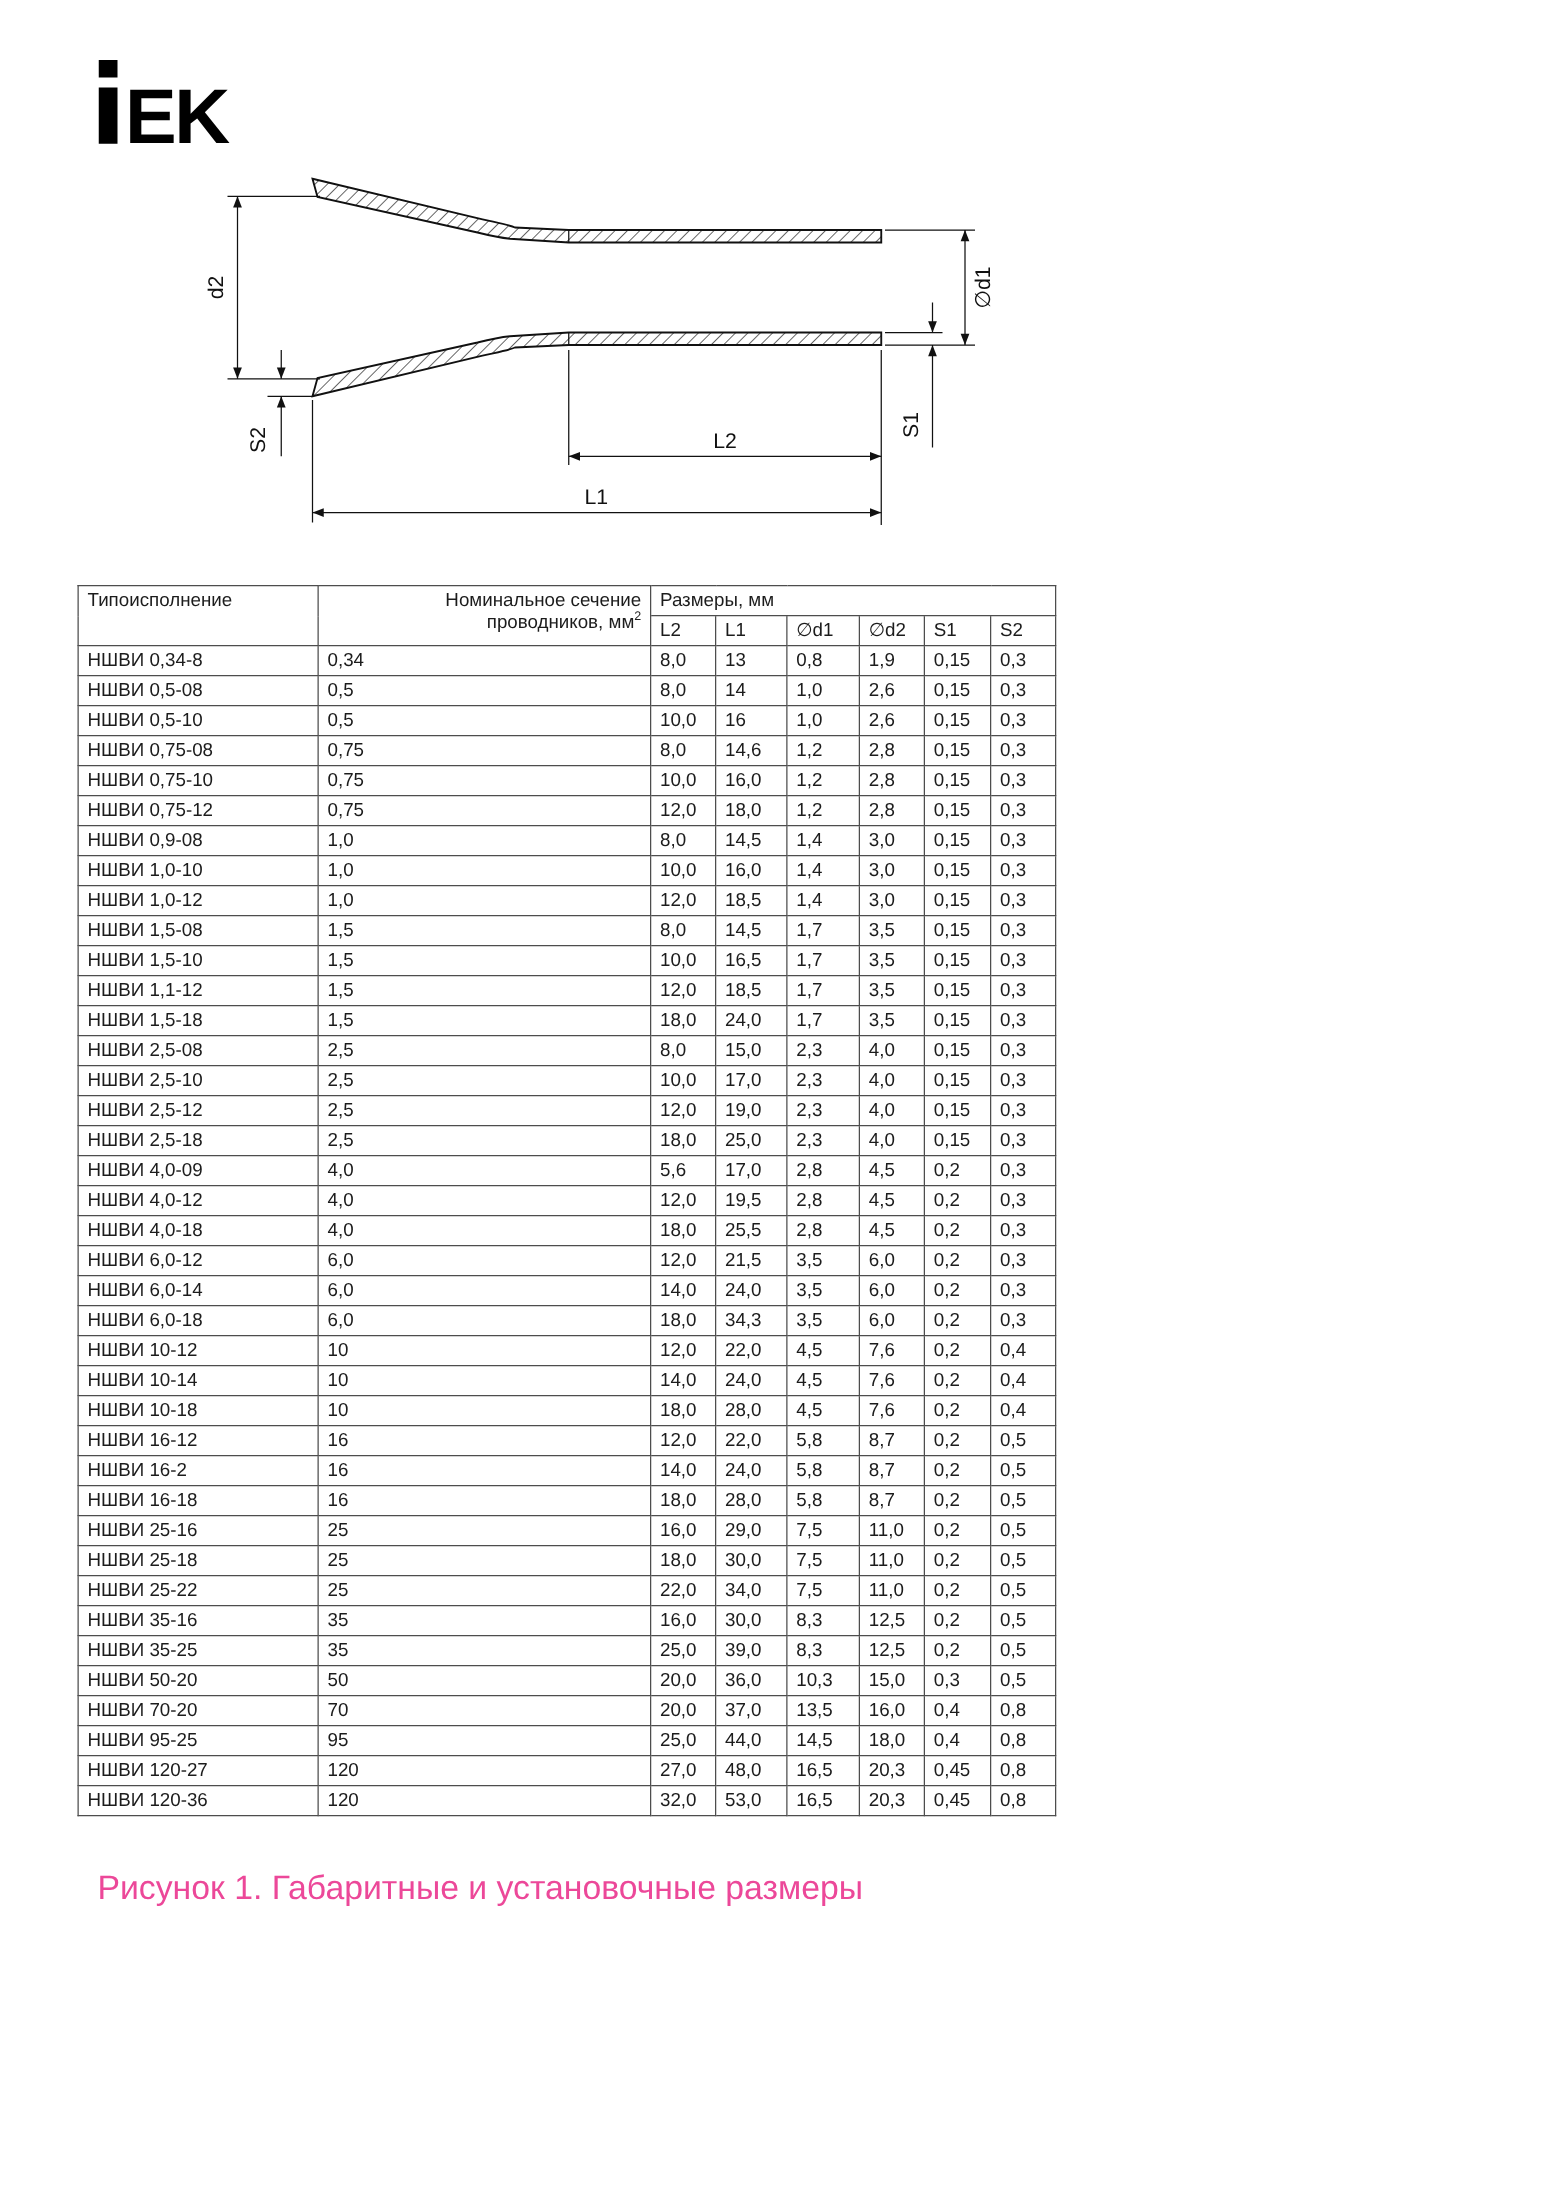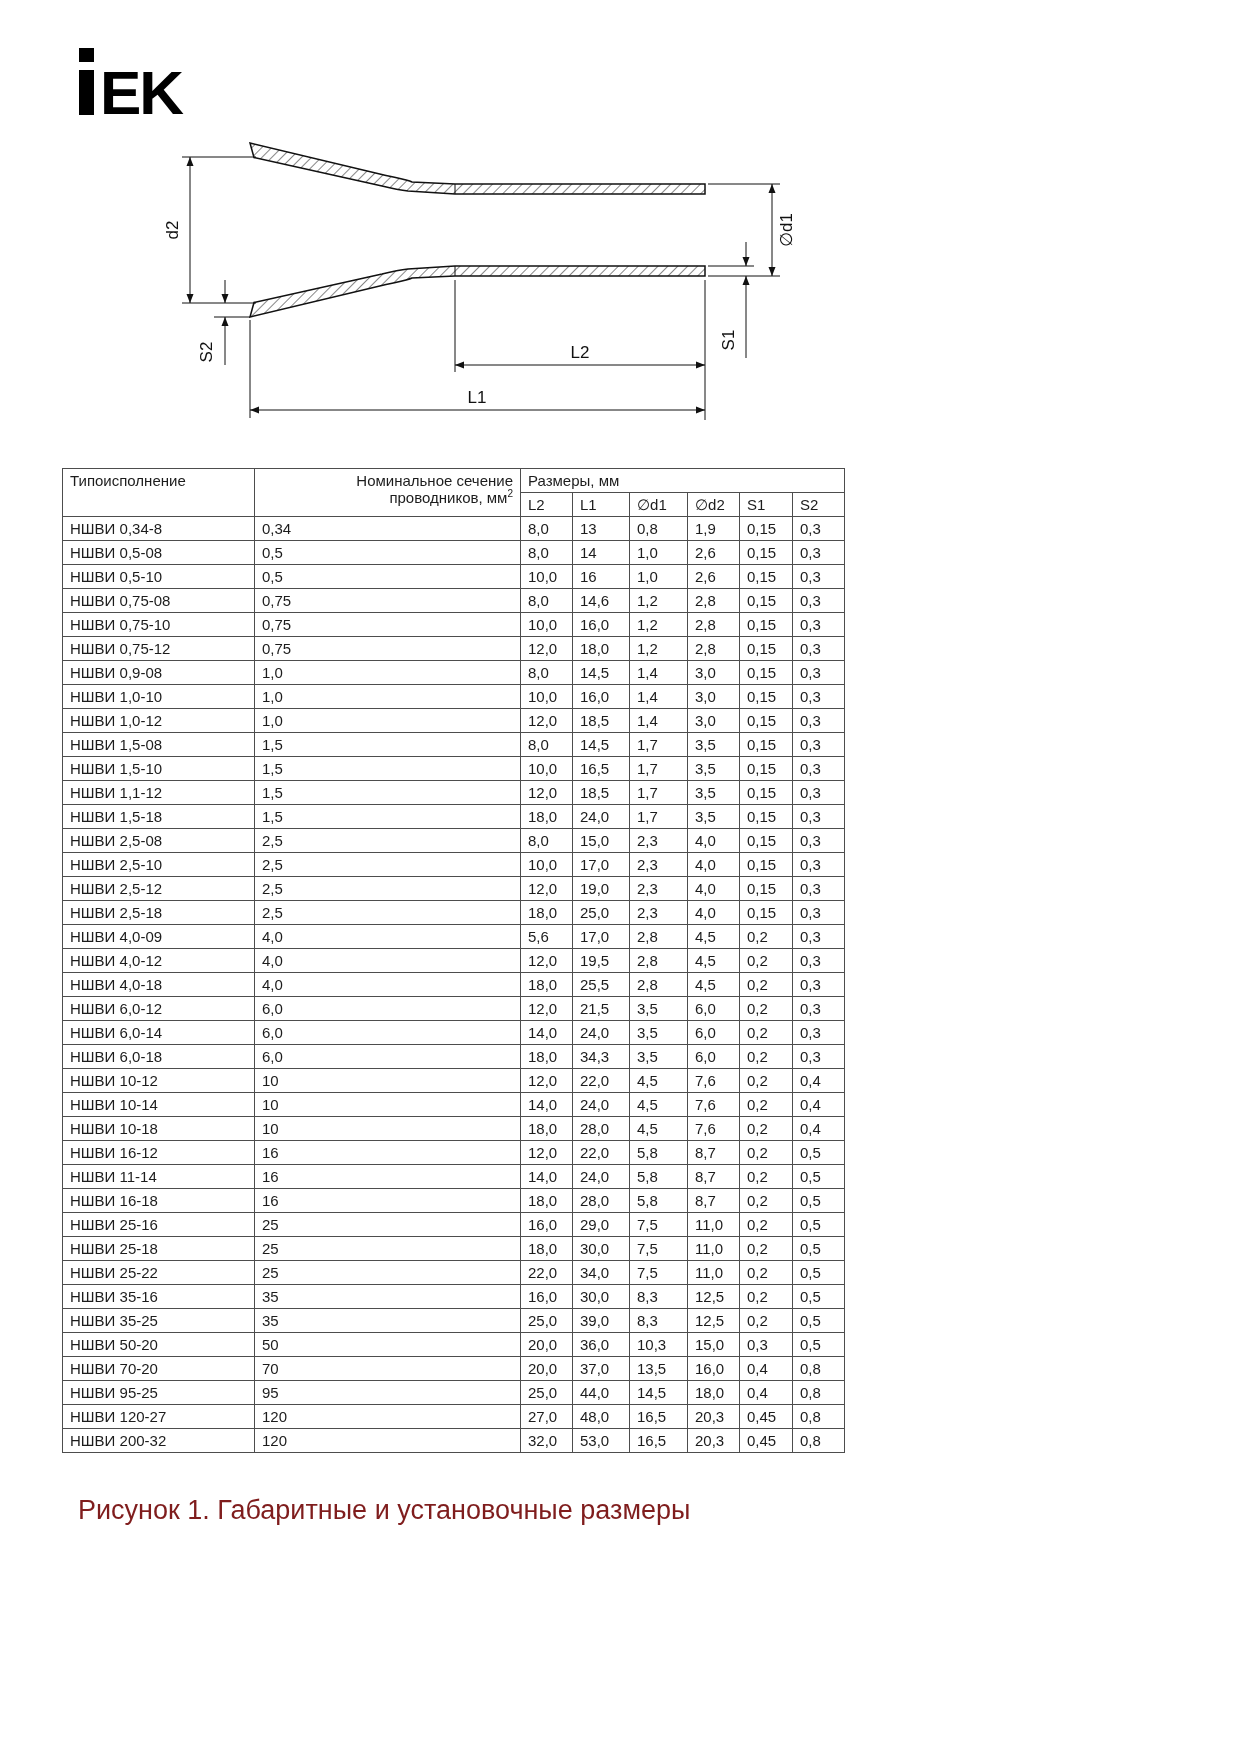--- a/index.html
+++ b/index.html
@@ -14,21 +14,21 @@
     position:absolute; left:62px; top:468px;
     border-collapse:collapse; table-layout:fixed; width:783px;
   }
   .dim-table th, .dim-table td {
     border:1px solid #4d4d4d;
     font-size:15px; font-weight:normal; text-align:left;
     padding:3px 7px; line-height:17px; vertical-align:top;
     color:#1c1c1c; overflow:hidden; white-space:nowrap;
   }
   .dim-table th sup { font-size:10px; line-height:0; }
-  .caption { position:absolute; left:78px; top:1495px; font-size:27px; color:#7f1d1d; }
+  .caption { position:absolute; left:78px; top:1495px; font-size:27px; color:#ec4899; }
   svg text { font-family:"Liberation Sans", sans-serif; }
 </style>
 </head>
 <body>
 
 <div>
 
   <div class="logo">
     <svg width="140" height="70" viewBox="0 0 140 70">
       <rect x="1" y="2" width="15" height="14" fill="#000"></rect>
@@ -390,21 +390,21 @@
           <td>НШВИ 16-12</td>
           <td>16</td>
           <td>12,0</td>
           <td>22,0</td>
           <td>5,8</td>
           <td>8,7</td>
           <td>0,2</td>
           <td>0,5</td>
         </tr>
         <tr>
-          <td>НШВИ 11-14</td>
+          <td>НШВИ 16-2</td>
           <td>16</td>
           <td>14,0</td>
           <td>24,0</td>
           <td>5,8</td>
           <td>8,7</td>
           <td>0,2</td>
           <td>0,5</td>
         </tr>
         <tr>
           <td>НШВИ 16-18</td>
@@ -500,21 +500,21 @@
           <td>НШВИ 120-27</td>
           <td>120</td>
           <td>27,0</td>
           <td>48,0</td>
           <td>16,5</td>
           <td>20,3</td>
           <td>0,45</td>
           <td>0,8</td>
         </tr>
         <tr>
-          <td>НШВИ 200-32</td>
+          <td>НШВИ 120-36</td>
           <td>120</td>
           <td>32,0</td>
           <td>53,0</td>
           <td>16,5</td>
           <td>20,3</td>
           <td>0,45</td>
           <td>0,8</td>
         </tr>
       </tbody>
   </table>

